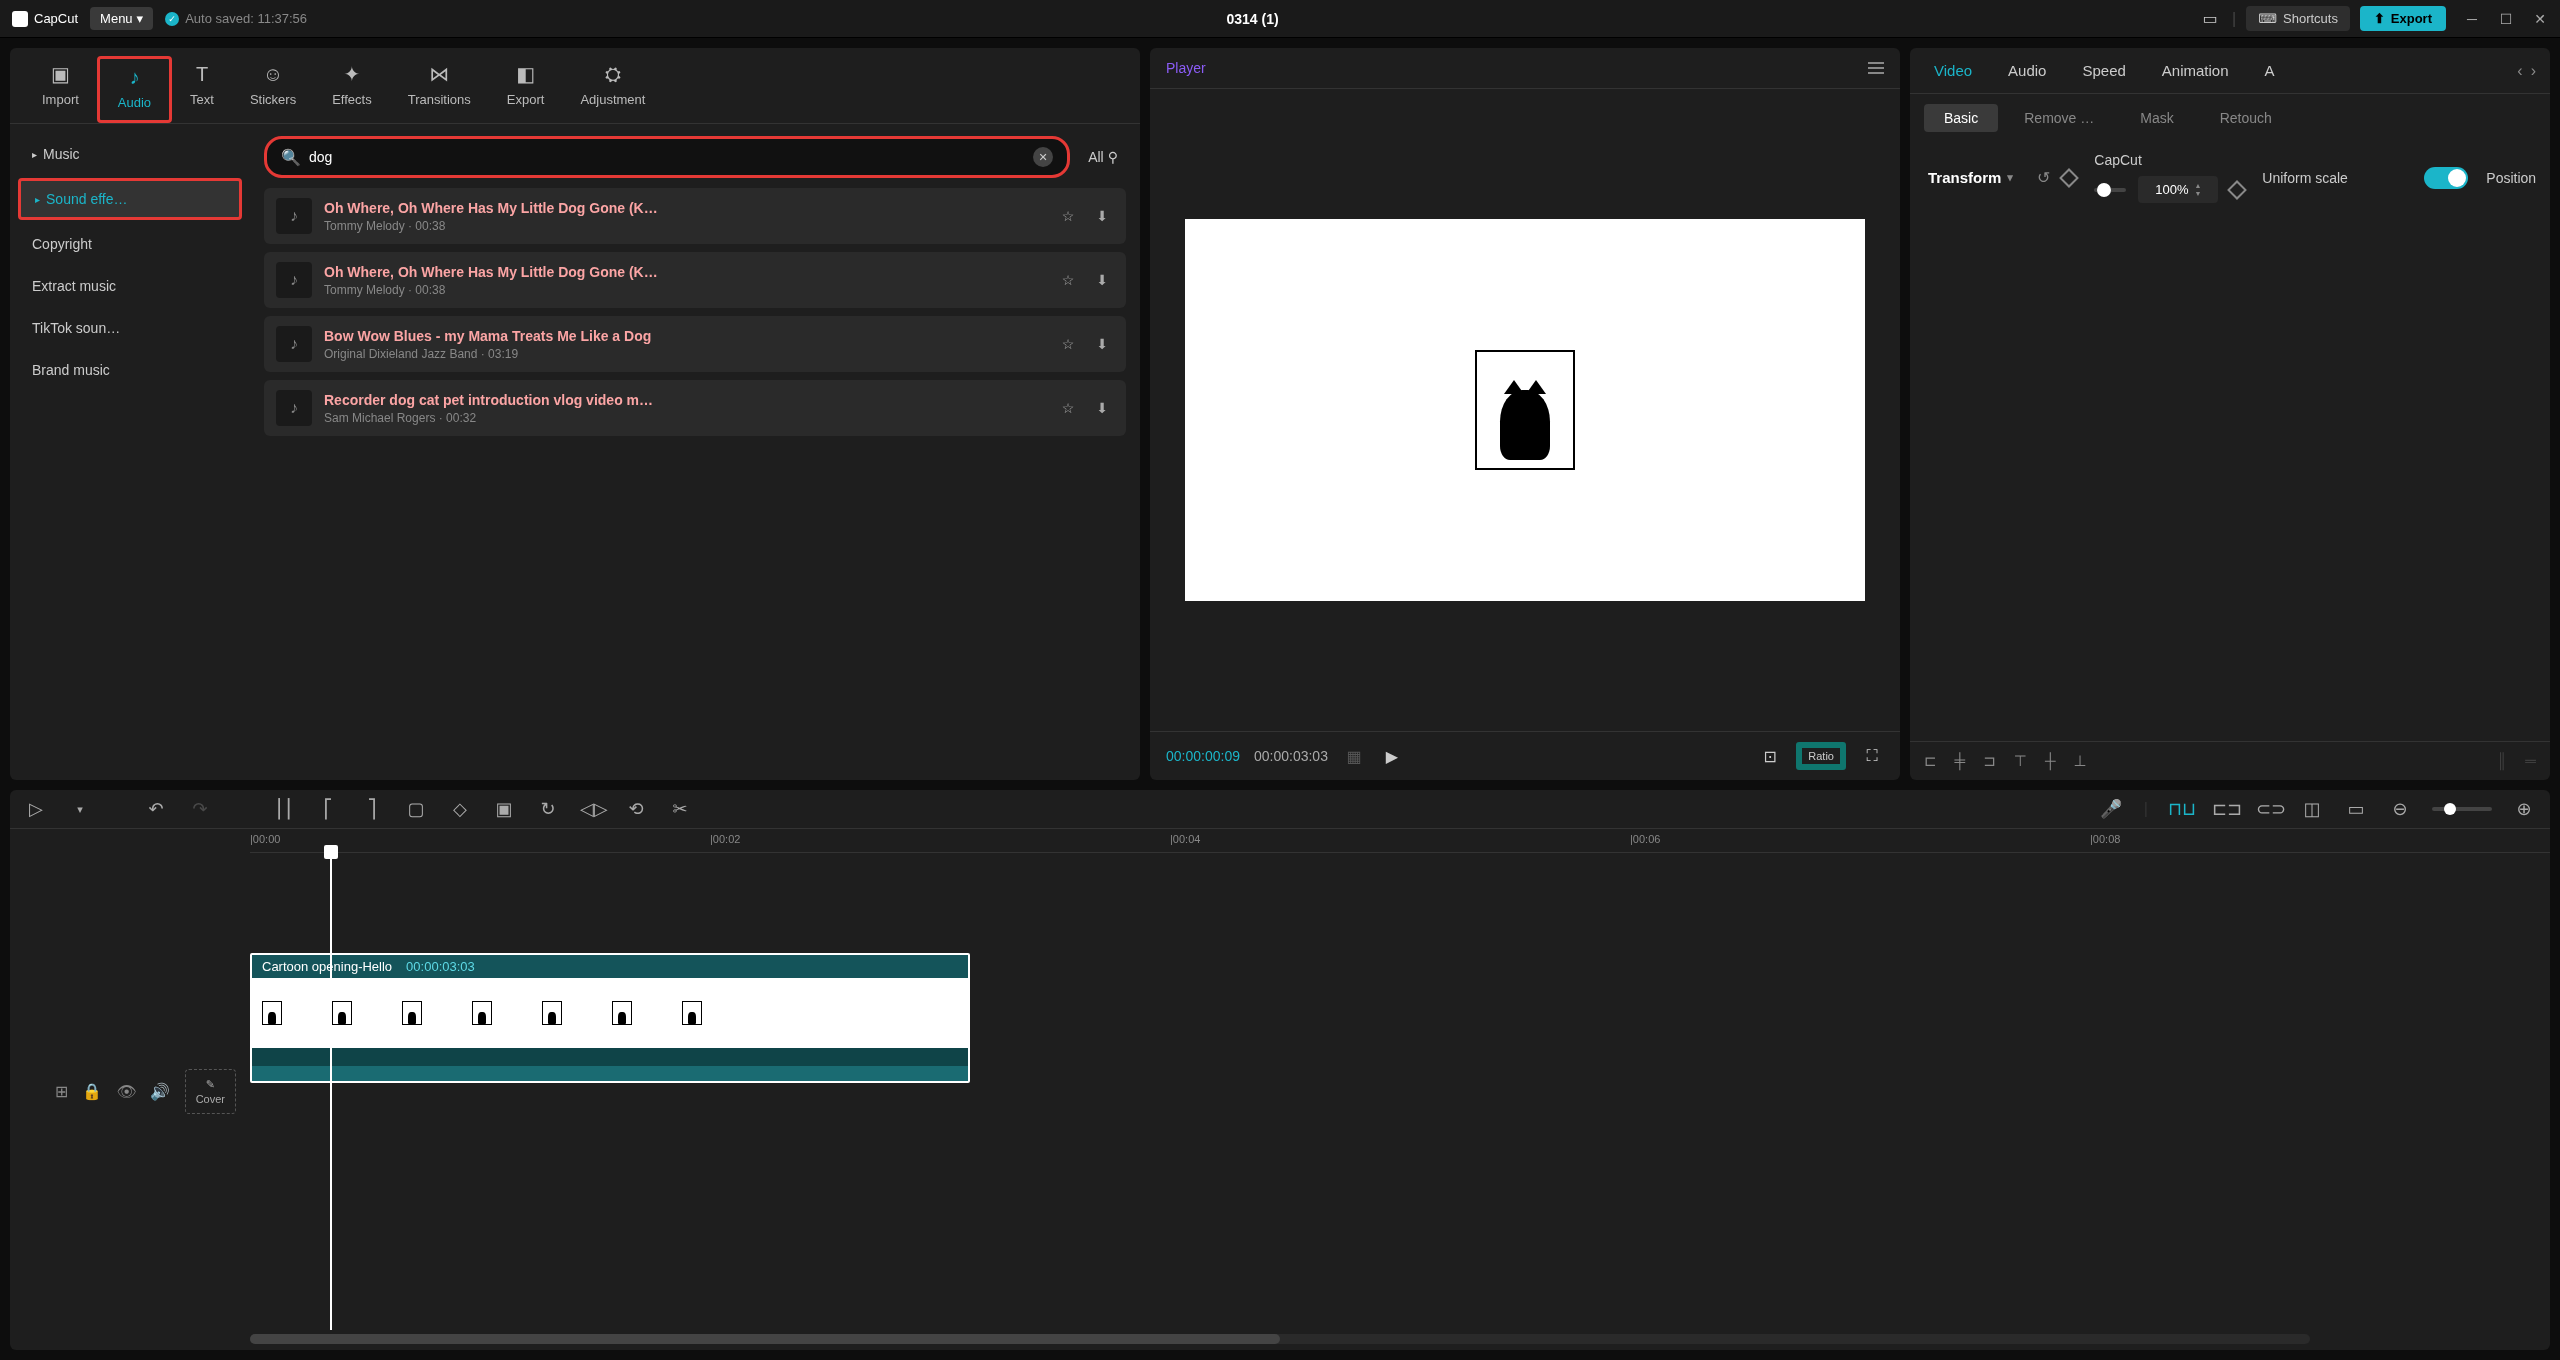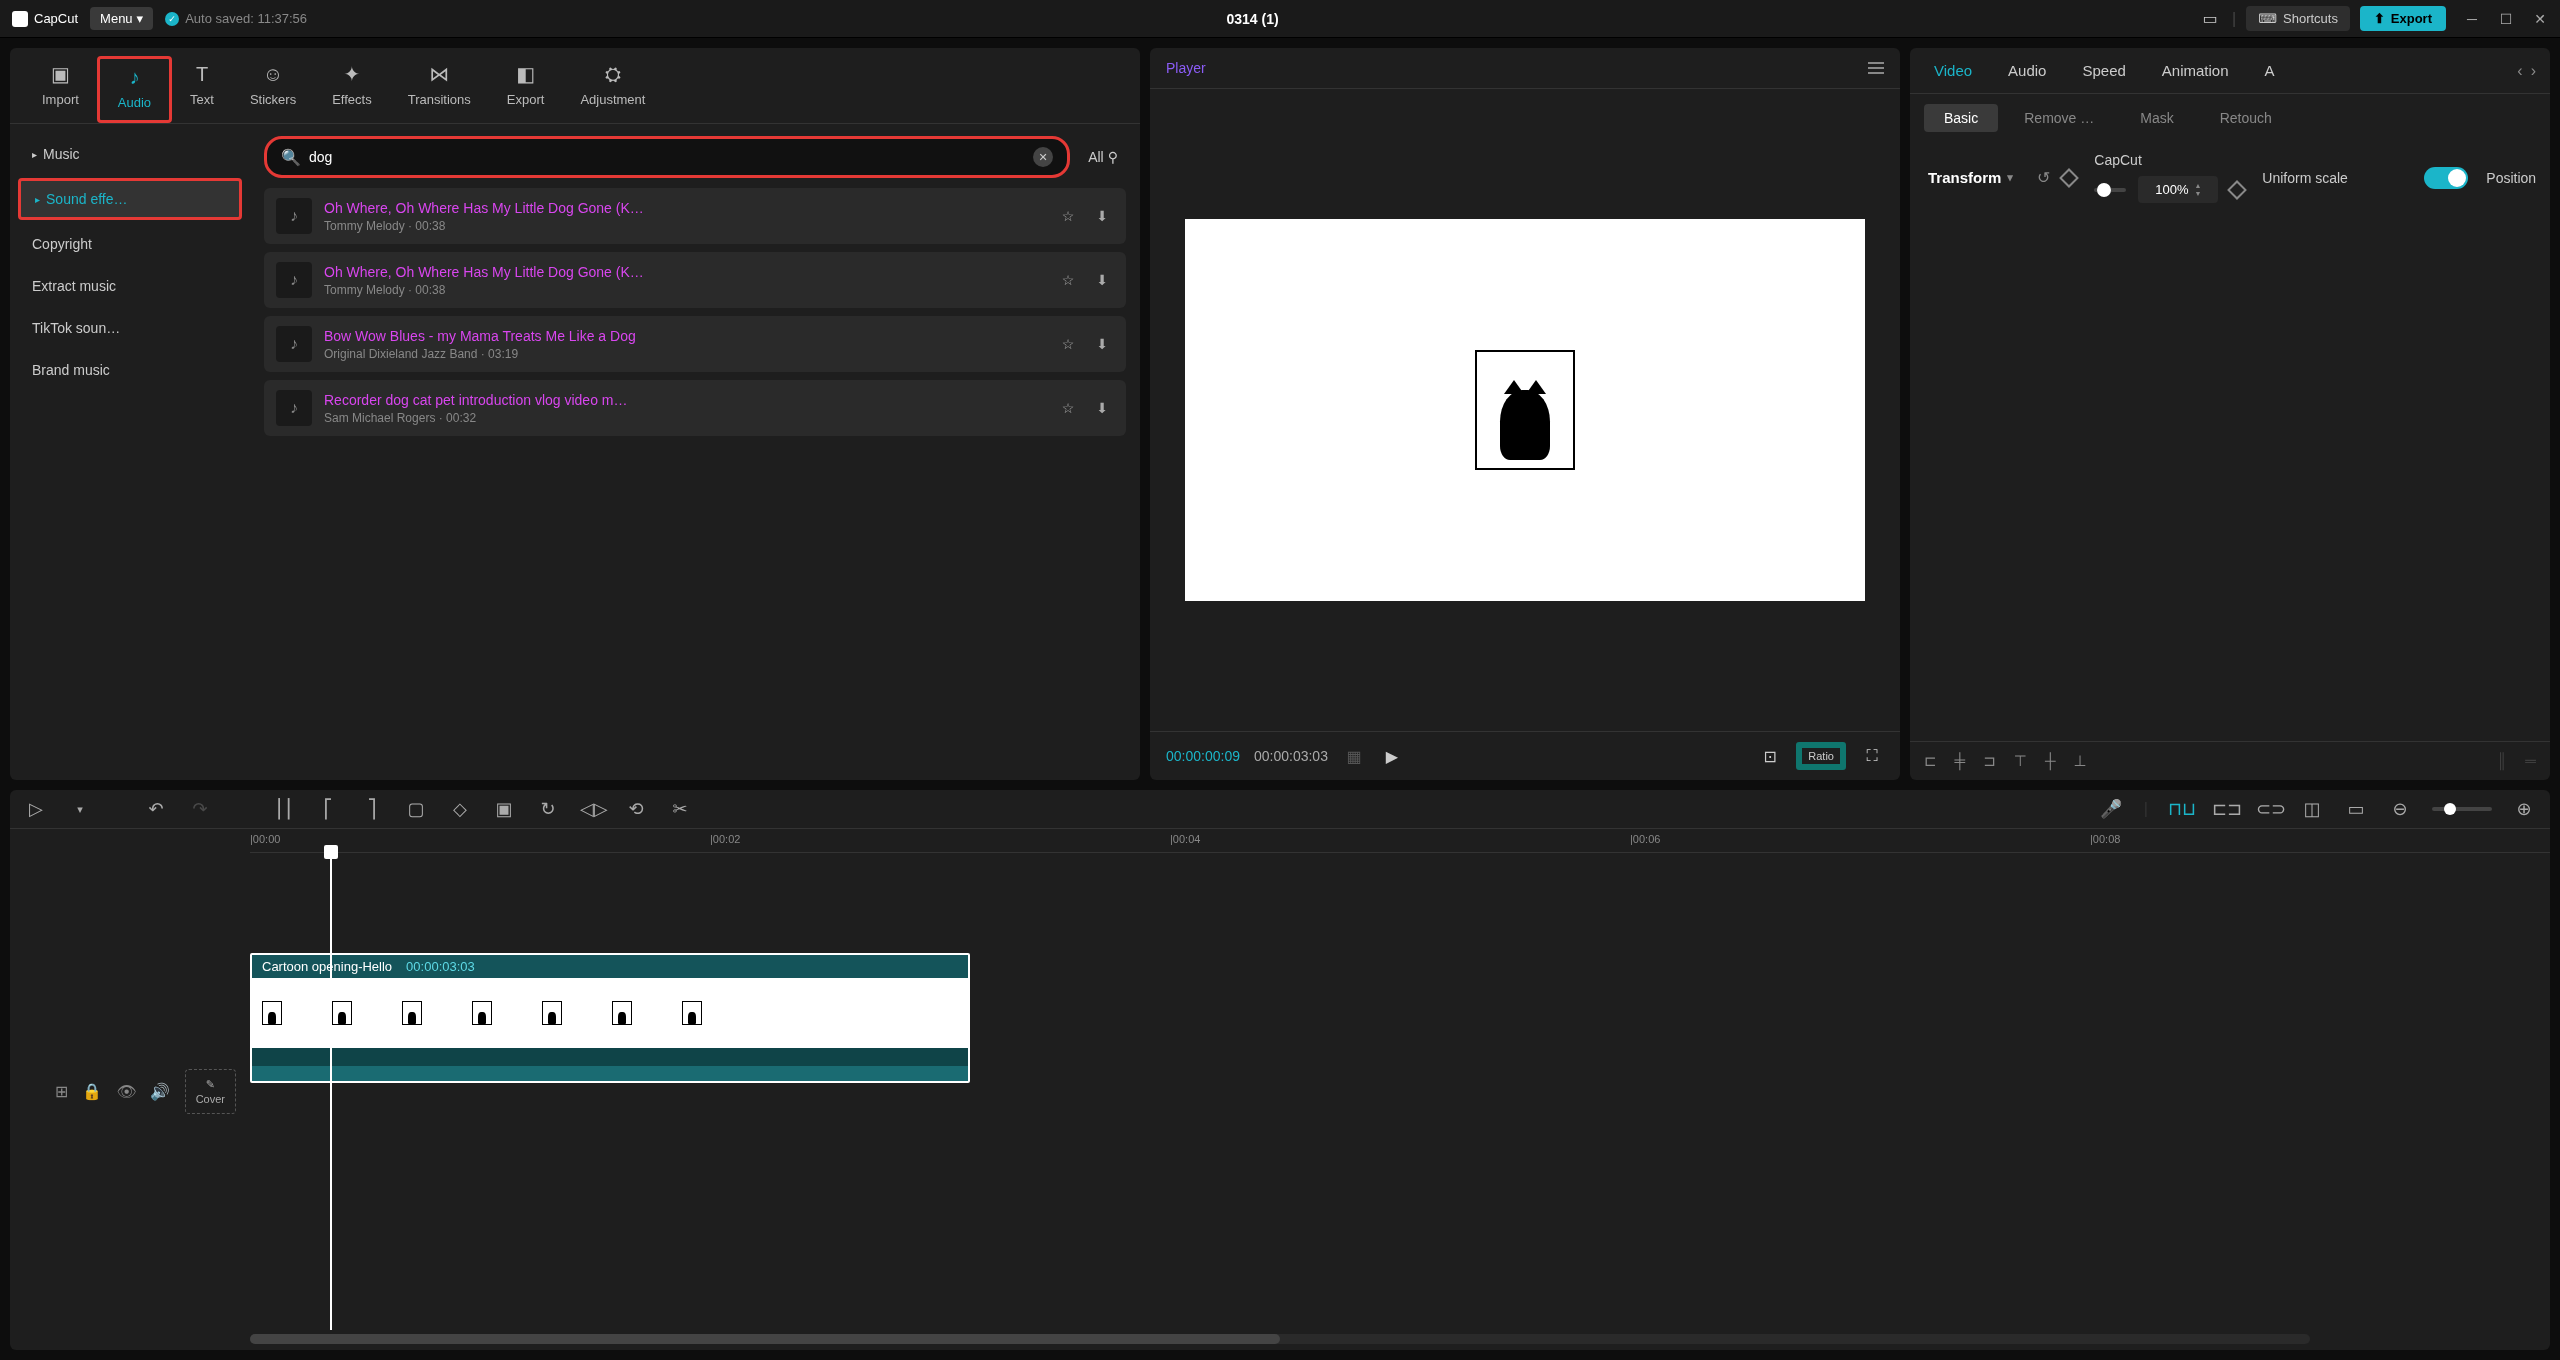--- a/index.html
+++ b/index.html
@@ -39,21 +39,21 @@
 .results { flex: 1; padding: 12px 14px; display: flex; flex-direction: column; gap: 10px; min-height: 0; }
 .search-row { display: flex; gap: 10px; align-items: center; }
 .search-box { flex: 1; background: #111; border-radius: 18px; padding: 8px 14px; display: flex; align-items: center; gap: 8px; }
 .search-box input { background: transparent; border: none; color: #fff; font-size: 14px; flex: 1; outline: none; }
 .search-clear { width: 20px; height: 20px; background: #444; border-radius: 50%; display: flex; align-items: center; justify-content: center; font-size: 11px; color: #ccc; }
 .filter-all { display: flex; align-items: center; gap: 4px; font-size: 14px; color: #ccc; padding: 0 8px; }
 .result-list { display: flex; flex-direction: column; gap: 8px; overflow-y: auto; }
 .result-item { background: #2a2a2a; border-radius: 6px; padding: 10px 12px; display: flex; align-items: center; gap: 12px; }
 .result-thumb { width: 36px; height: 36px; background: #1a1a1a; border-radius: 4px; display: flex; align-items: center; justify-content: center; font-size: 16px; color: #888; }
 .result-meta { flex: 1; min-width: 0; }
-.result-title { font-size: 14px; color: #d946ef; white-space: nowrap; overflow: hidden; text-overflow: ellipsis; font-weight: 400; }
+.result-title { font-size: 14px; color: #fca5a5; white-space: nowrap; overflow: hidden; text-overflow: ellipsis; font-weight: 700; }
 .result-sub { font-size: 12px; color: #888; margin-top: 3px; }
 .result-actions { display: flex; gap: 10px; }
 .result-act { width: 24px; height: 24px; display: flex; align-items: center; justify-content: center; color: #aaa; font-size: 14px; }
 
 
 .player-panel { flex: 1; }
 .player-header { display: flex; justify-content: space-between; align-items: center; padding: 12px 16px; border-bottom: 1px solid #333; }
 .player-title { font-size: 14px; color: #8b5cf6; }
 .hamburger { display: flex; flex-direction: column; gap: 3px; }
 .hamburger span { width: 16px; height: 2px; background: #888; }

